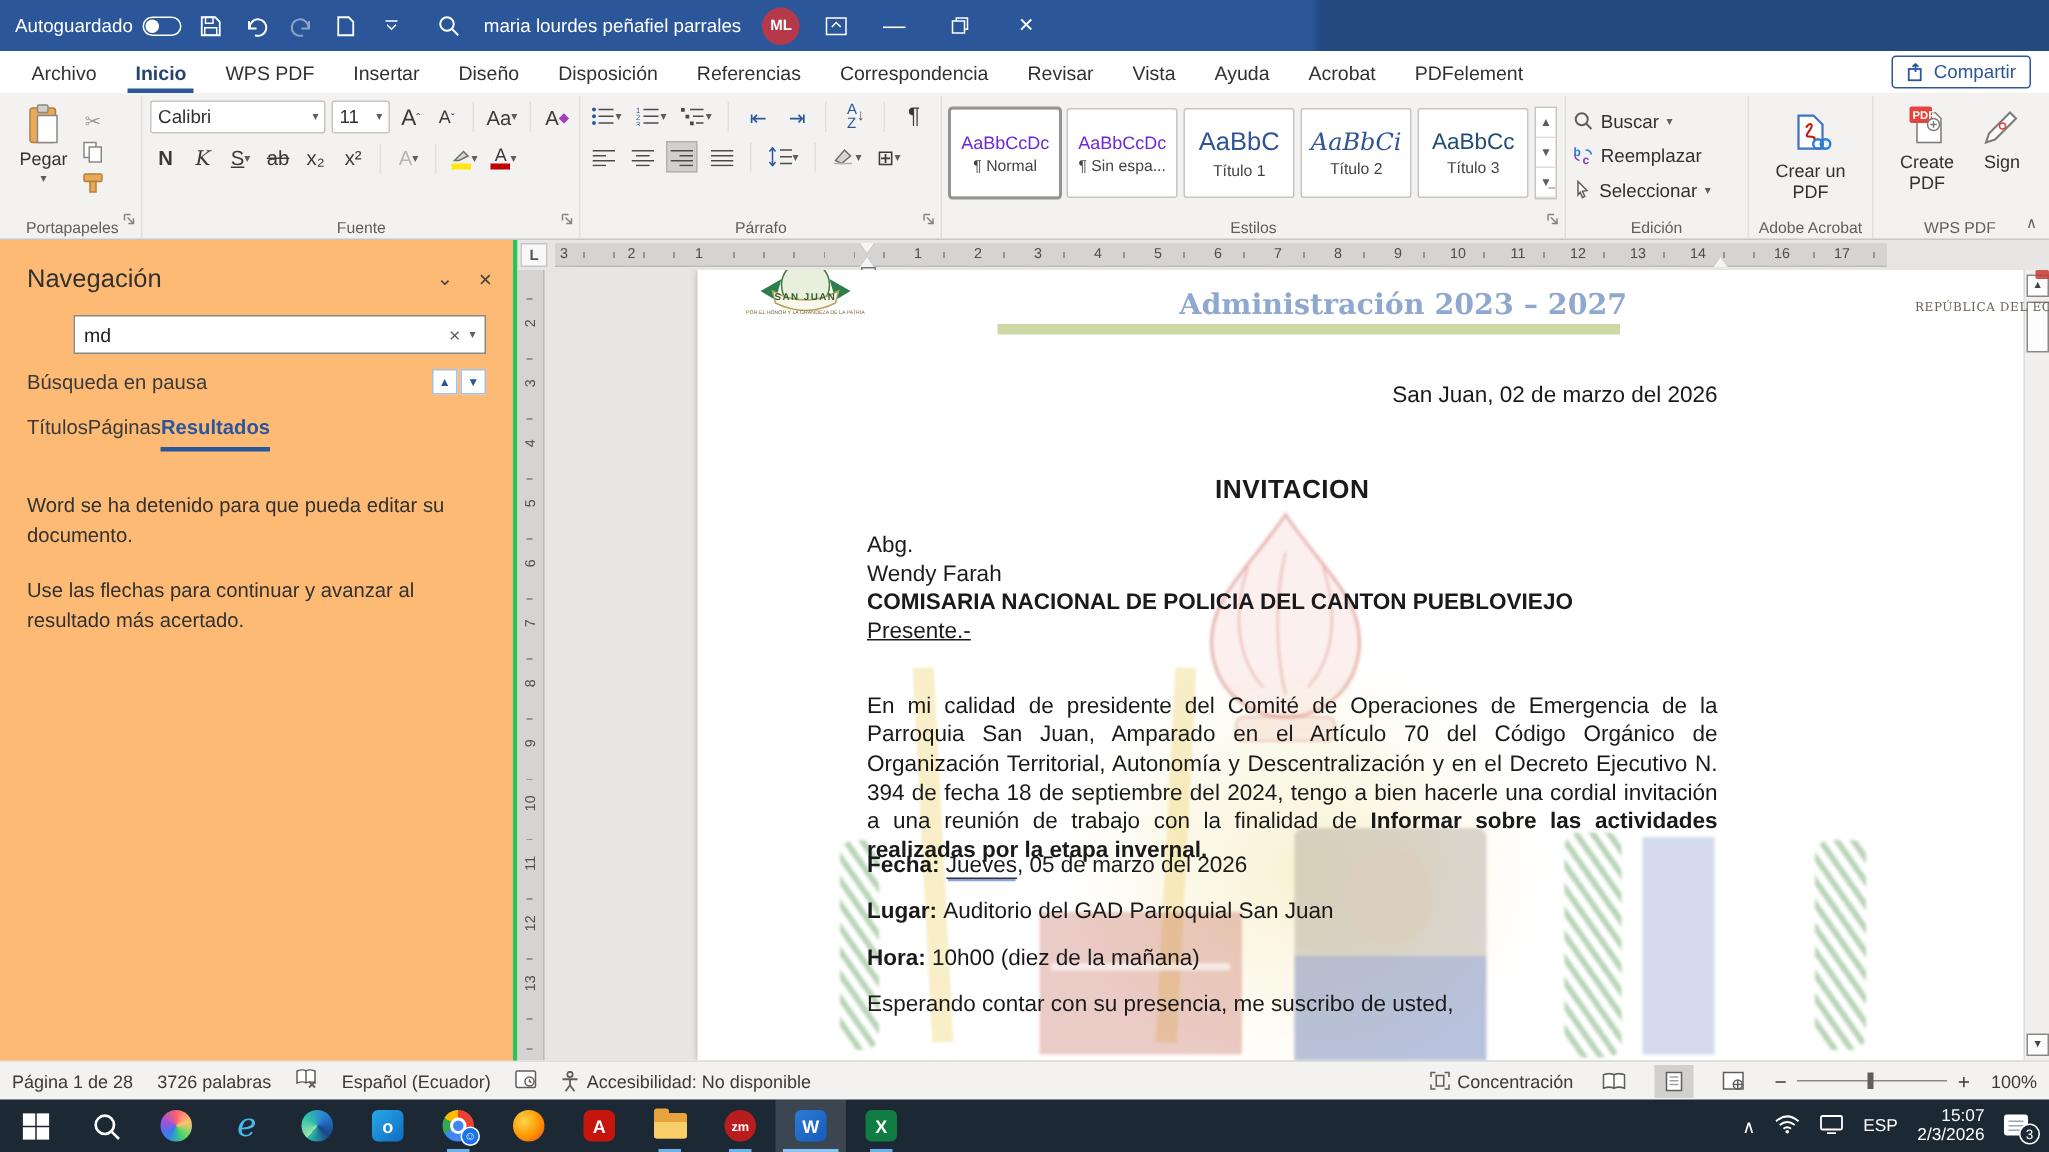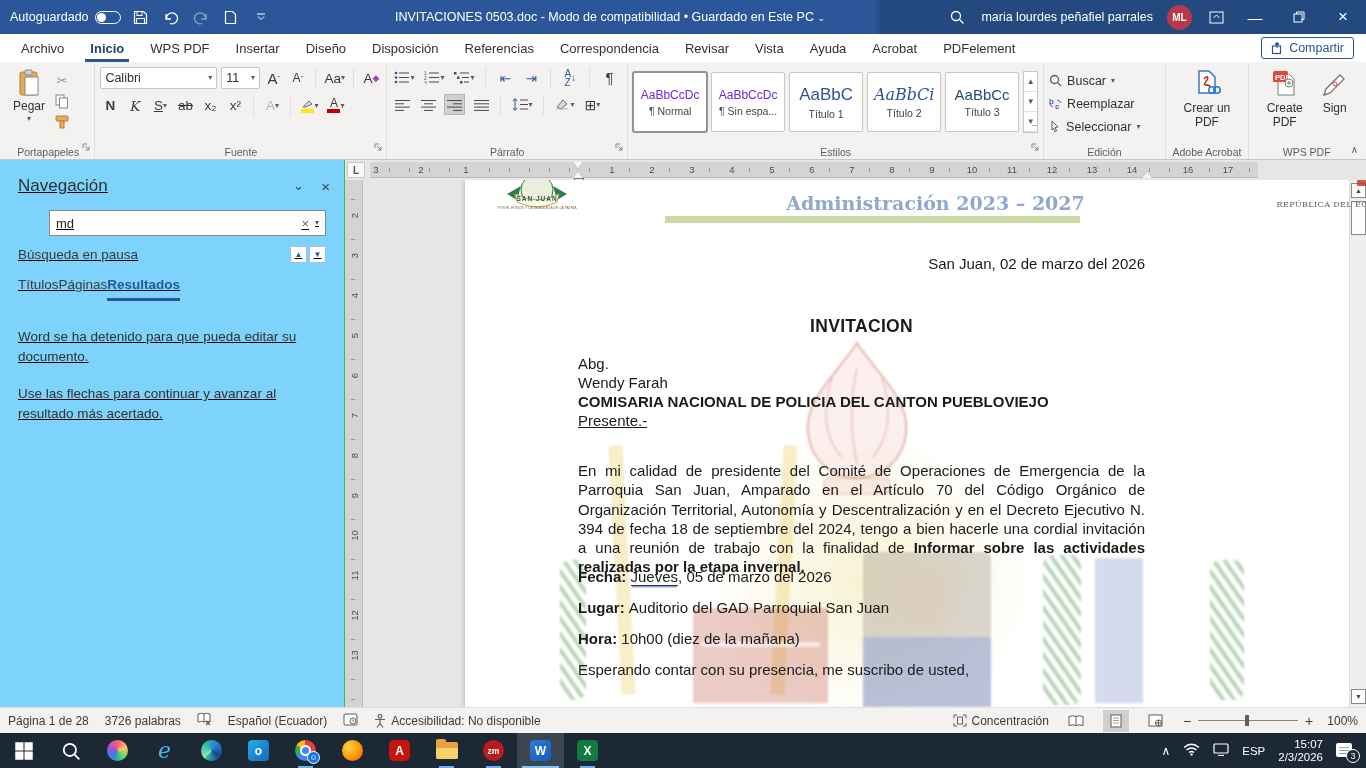--- a/index.html
+++ b/index.html
@@ -44,21 +44,21 @@
   .stylecard.selected{outline:2px solid #949492;outline-offset:-1px;}
   .st-sample{font-size:12px;color:#6d28d9;white-space:nowrap;}
   .st-name{font-size:10.5px;color:#444;white-space:nowrap;}
   .gal-scroll{display:flex;flex-direction:column;width:15px;border:1px solid #c8c6c4;background:#fff;}
   .gal-scroll span{flex:1;display:flex;align-items:center;justify-content:center;font-size:8px;color:#605e5c;border-bottom:1px solid #e1dfdd;}
   .edit-item{display:flex;align-items:center;gap:5px;font-size:12.5px;color:#323130;height:21px;}
   .collapse-ribbon{position:absolute;right:8px;bottom:4px;font-size:10px;color:#605e5c;}
 
   
   .main{flex:1;display:flex;min-height:0;}
-  .navpane{width:345px;background:#7dd3fc;border-right:1px solid #22c55e;position:relative;padding:0 18px;flex:0 0 auto;text-decoration:underline;}
+  .navpane{width:345px;background:#fdba74;border-right:3px solid #22c55e;position:relative;padding:0 18px;flex:0 0 auto;}
   .nav-title{font-size:17px;color:#323130;margin-top:16px;}
   .nav-close,.nav-chev{position:absolute;top:18px;font-size:13px;color:#444;}
   .nav-close{right:14px;}
   .nav-chev{right:40px;}
   .nav-search{margin-top:14px;background:#fff;border:1px solid #8a8886;height:26px;display:flex;align-items:center;padding:0 6px;font-size:13px;color:#222;margin-left:31px;}
   .nav-search .grow{flex:1;}
   .nav-paused{margin-top:10px;font-size:13.5px;color:#3b3a39;display:flex;align-items:center;}
   .updown{margin-left:auto;display:flex;gap:2px;}
   .updown span{width:17px;height:17px;border:1px solid #a0c2e8;display:flex;align-items:center;justify-content:center;font-size:8px;color:#2b579a;background:#fdfdfd;}
   .nav-tabs{display:flex;margin-top:14px;font-size:13.5px;color:#3b3a39;}
@@ -186,21 +186,20 @@
             <path d="M1.5 1.5h7l3 3v9h-10z" fill="none" stroke="#fff" stroke-width="1.2"></path>
           </svg>
         </span>
       <span class="tb-ic">
           <svg width="10" height="8" viewBox="0 0 10 8">
             <line x1="1" y1="1" x2="9" y2="1" stroke="#fff"></line>
             <path d="M2 3.5 L5 6.5 L8 3.5" fill="none" stroke="#fff"></path>
           </svg>
         </span>
     </div>
-    <div class="tb-title"><span>INVITACIONES 0503.doc  -  Modo de compatibilidad • Guardado en Este PC</span> <span style="font-size:9px;">⌄</span></div>
     <div class="tb-right">
       <span class="tb-ic">
           <svg width="16" height="16" viewBox="0 0 16 16">
             <circle cx="7" cy="7" r="4.5" fill="none" stroke="#fff" stroke-width="1.3"></circle>
             <line x1="10.5" y1="10.5" x2="14.5" y2="14.5" stroke="#fff" stroke-width="1.3"></line>
           </svg>
         </span>
       <span style="font-size:12.5px;">maria lourdes peñafiel parrales</span>
       <span class="avatar">ML</span>
       <span class="tb-ic">
@@ -518,21 +517,21 @@
           <svg width="12" height="13" viewBox="0 0 12 13">
             <path d="M3 1 L9 7 L6 7.5 L7.5 11 L6 11.8 L4.5 8.2 L3 10 Z" fill="#fff" stroke="#605e5c"></path>
           </svg>
           <span>Seleccionar</span>
           <span class="caret">▾</span>
         </span>
       <span class="glabel">Edición</span>
     </div>
 
     <div class="rgroup" style="width:86px;justify-content:center;">
-      <div class="bigbtn" style="width:64px;">
+      <div class="bigbtn" style="width:64px;justify-content:center;">
         <svg width="30" height="30" viewBox="0 0 30 30">
             <path d="M7 2 h10 l6 6 v16 h-16 z" fill="#fff" stroke="#4472c4" stroke-width="1.5"></path>
             <path d="M12 10 c3 -4 5 -2 3 1 c-2 3 -4 5 -1 5 c3 0 5 1 3 2" fill="none" stroke="#c6150c" stroke-width="1.4"></path>
             <circle cx="20" cy="21" r="3.2" fill="none" stroke="#2b7cd3" stroke-width="1.6"></circle>
             <circle cx="25" cy="21" r="3.2" fill="none" stroke="#2b7cd3" stroke-width="1.6"></circle>
           </svg>
         <span style="text-align:center;line-height:14px;">Crear un PDF</span>
       </div>
       <span class="glabel">Adobe Acrobat</span>
     </div>

